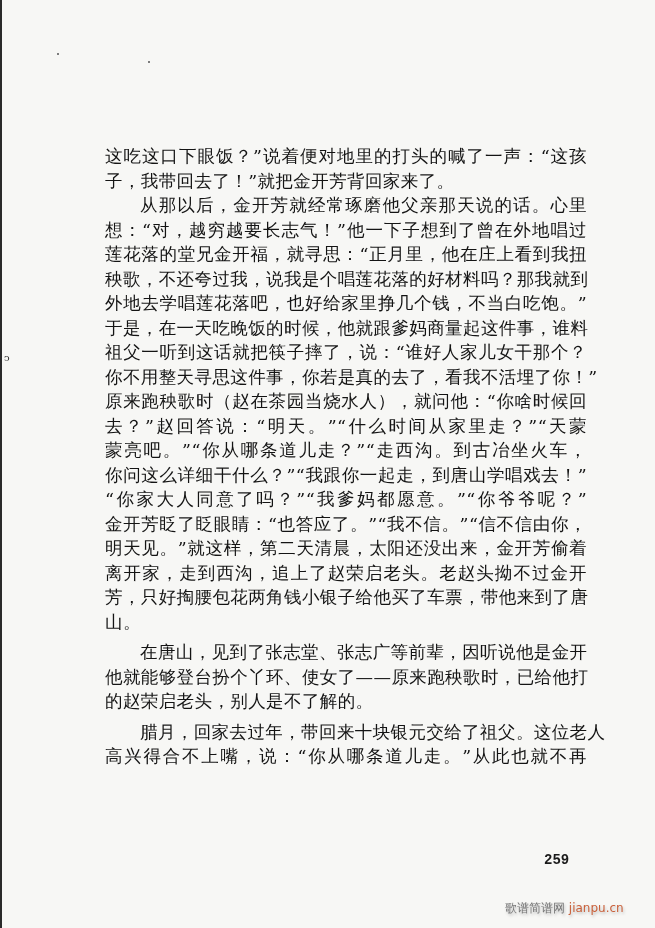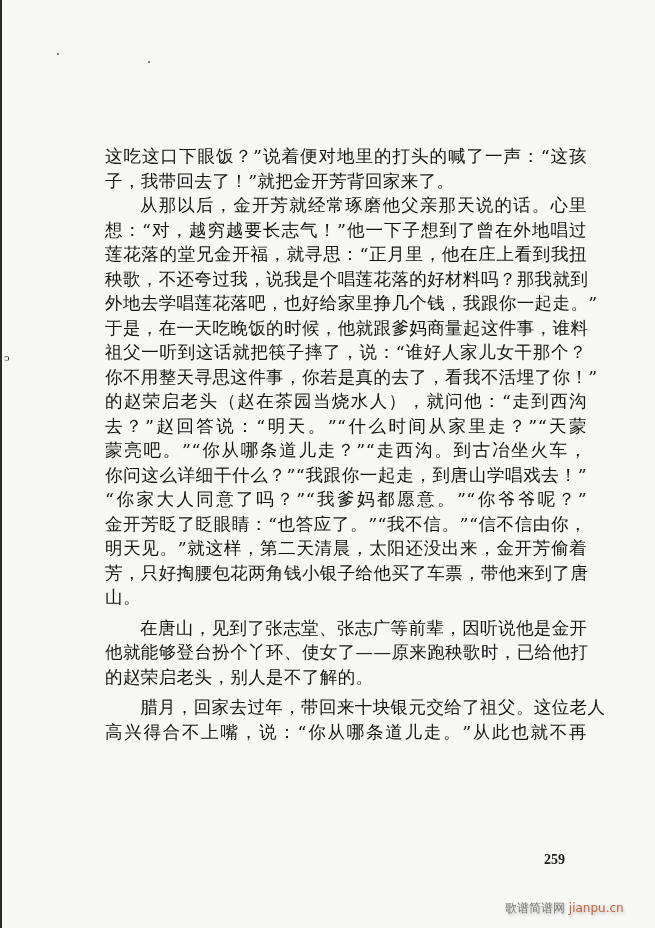--- a/index.html
+++ b/index.html
@@ -48,21 +48,21 @@
       text-align-last: left;
     }
     .line.indent {
       padding-left: 35px;
     }
     .para-gap { height: 6px; }
     .page-number {
       position: absolute;
       left: 544px;
       top: 852px;
-      font-family: Liberation Serif, serif;
+      font-family: Liberation Mono, monospace;
       font-weight: bold;
       font-size: 14px;
       color: #1a1a1a;
     }
     .watermark {
       position: absolute;
       left: 505px;
       top: 900px;
       font-size: 12px;
       font-family: "DejaVu Sans", sans-serif;
@@ -91,34 +91,35 @@
   <div>
     <div class="line">这吃这口下眼饭？”说着便对地里的打头的喊了一声：“这孩</div>
     <div class="line last">子，我带回去了！”就把金开芳背回家来了。</div>
   </div>
 
   <div>
     <div class="line indent">从那以后，金开芳就经常琢磨他父亲那天说的话。心里</div>
     <div class="line">想：“对，越穷越要长志气！”他一下子想到了曾在外地唱过</div>
     <div class="line">莲花落的堂兄金开福，就寻思：“正月里，他在庄上看到我扭</div>
     <div class="line">秧歌，不还夸过我，说我是个唱莲花落的好材料吗？那我就到</div>
-    <div class="line">外地去学唱莲花落吧，也好给家里挣几个钱，我跟你一起走。”</div>
+    <div class="line">外地去学唱莲花落吧，也好给家里挣几个钱，不当白吃饱。”</div>
     <div class="line">于是，在一天吃晚饭的时候，他就跟爹妈商量起这件事，谁料</div>
     <div class="line">祖父一听到这话就把筷子摔了，说：“谁好人家儿女干那个？</div>
     <div class="line last">你不用整天寻思这件事，你若是真的去了，看我不活埋了你！”</div>
   </div>
 
   <div>
-    <div class="line">的赵荣启老头（赵在茶园当烧水人），就问他：“走到西沟</div>
+    <div class="line">原来跑秧歌时（赵在茶园当烧水人），就问他：“你啥时候回</div>
     <div class="line">去？”赵回答说：“明天。”“什么时间从家里走？”“天蒙</div>
     <div class="line">蒙亮吧。”“你从哪条道儿走？”“走西沟。到古冶坐火车，</div>
     <div class="line">你问这么详细干什么？”“我跟你一起走，到唐山学唱戏去！”</div>
     <div class="line">“你家大人同意了吗？”“我爹妈都愿意。”“你爷爷呢？”</div>
     <div class="line">金开芳眨了眨眼睛：“也答应了。”“我不信。”“信不信由你，</div>
     <div class="line">明天见。”就这样，第二天清晨，太阳还没出来，金开芳偷着</div>
+    <div class="line">离开家，走到西沟，追上了赵荣启老头。老赵头拗不过金开</div>
     <div class="line">芳，只好掏腰包花两角钱小银子给他买了车票，带他来到了唐</div>
     <div class="line last">山。</div>
   </div>
   <div class="para-gap"></div>
 
   <div>
     <div class="line indent">在唐山，见到了张志堂、张志广等前辈，因听说他是金开</div>
     <div class="line">他就能够登台扮个丫环、使女了——原来跑秧歌时，已给他打</div>
     <div class="line last">的赵荣启老头，别人是不了解的。</div>
   </div>

